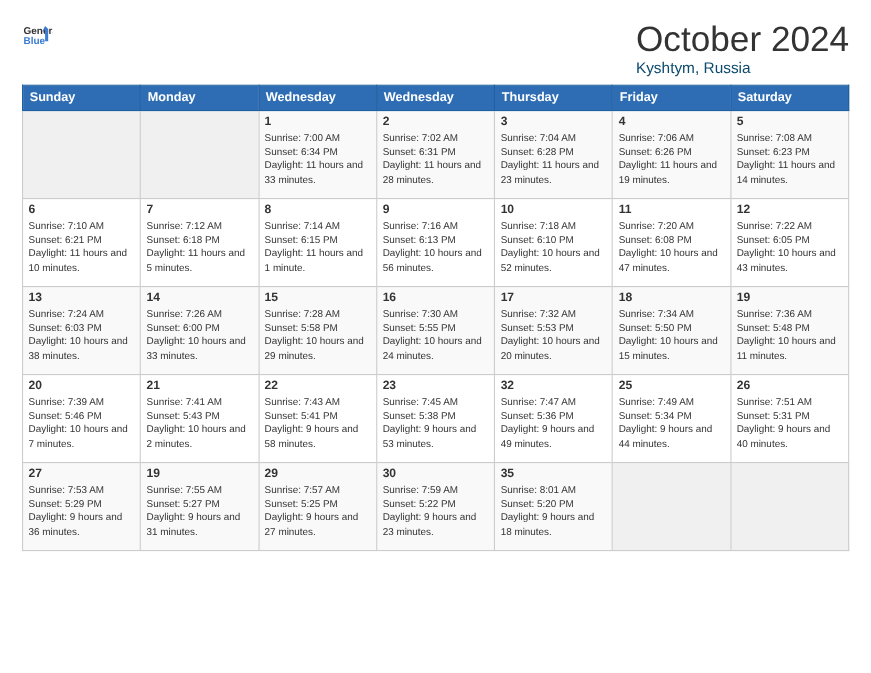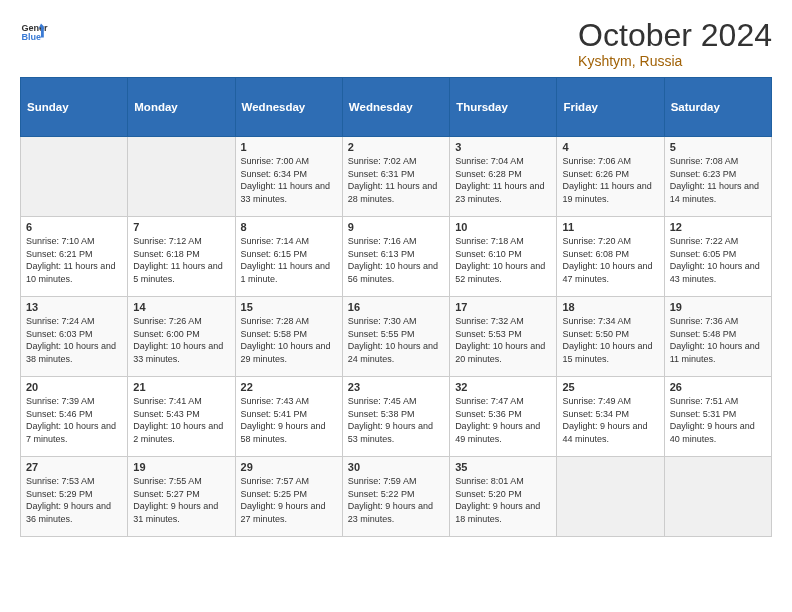--- a/index.html
+++ b/index.html
@@ -34,33 +34,33 @@
     .title-block {
     }
     .month-title {
       font-size: 32px;
       font-weight: 300;
       color: #333;
       line-height: 1.1;
     }
     .location {
       font-size: 14px;
-      color: #a16207;
+      color: #0c4a6e;
     }
     table {
       width: 100%;
       border-collapse: collapse;
       table-layout: fixed;
     }
     thead tr th {
       background: #2e6db4;
       color: #fff;
       font-size: 11.5px;
       font-weight: bold;
-      padding: 23px 6px;
+      padding: 5px 6px;
       text-align: left;
       border: 1px solid #2060a0;
     }
     tbody tr td {
       border: 1px solid #ccc;
       vertical-align: top;
       padding: 4px 5px;
       font-size: 9.5px;
       color: #333;
       height: 80px;

